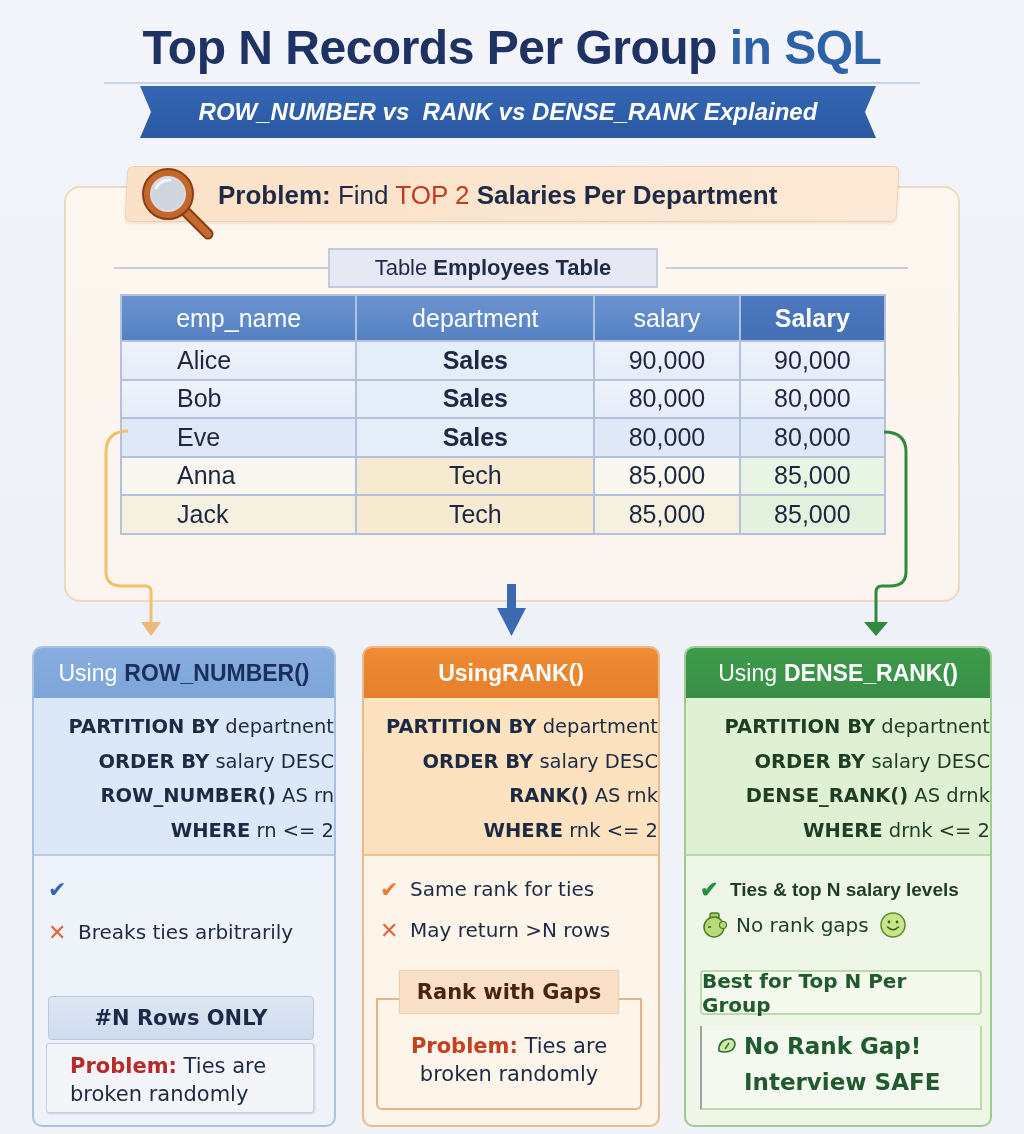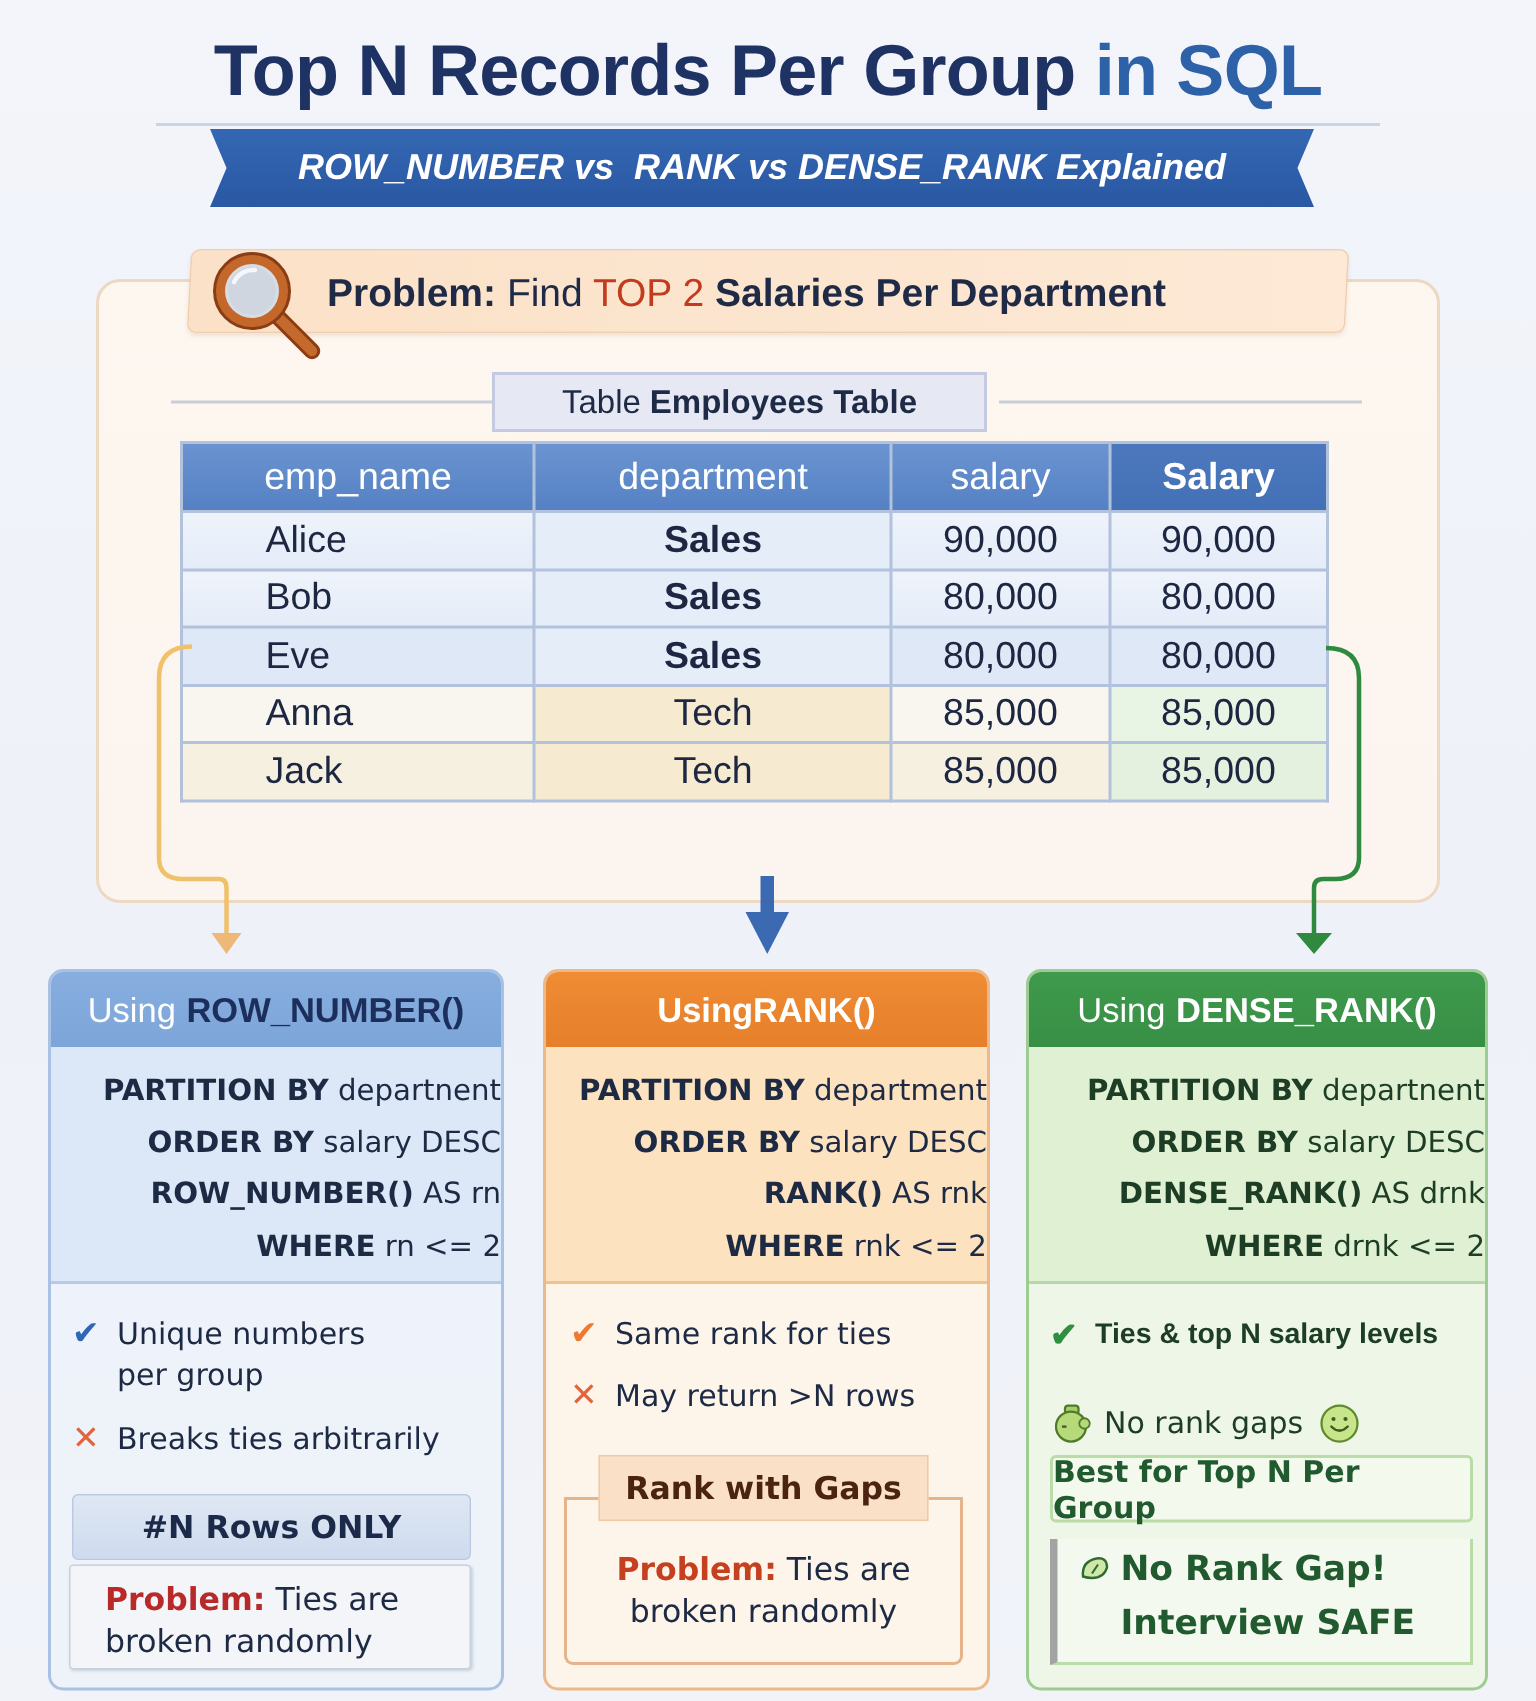--- a/index.html
+++ b/index.html
@@ -152,21 +152,21 @@
   .note-rk { left: 376px; top: 1032px; width: 266px; text-align: center; font-size: 21px; line-height: 28px; }
 
   .note-head-dr {
     left: 700px; top: 970px; width: 282px; height: 45px;
     background: #f3f9ec; border: 2px solid #b9dca9; border-radius: 4px;
     display: flex; align-items: center; justify-content: center;
     font-size: 20px; font-weight: 700; color: #205a2e;
   }
   .note-dr {
     left: 700px; top: 1026px; width: 282px; height: 84px;
-    border: 2px solid #b9dca9; border-top: none; border-left: 5px solid #a3a3a3; background: #f4f9ef;
+    border: 2px solid #b9dca9; border-top: none; border-left: 2px solid #a3a3a3; background: #f4f9ef;
     padding: 2px 0 0 14px; font-size: 23px; line-height: 36px; color: #205a2e; font-weight: 700;
   }
   .note-dr .l2 { padding-left: 28px; }
 </style>
 </head>
 <body>
 
 <div class="abs title">
   <span>Top N Records Per Group</span>
   <span class="hl">in SQL</span>
@@ -265,21 +265,20 @@
   </div>
   <div class="code">
     <div class="code-line"><b>PARTITION BY</b><span> departnent</span></div>
     <div class="code-line"><b>ORDER BY</b><span> salary DESC</span></div>
     <div class="code-line"><b>ROW_NUMBER()</b><span> AS rn</span></div>
     <div class="code-line"><b>WHERE</b><span> rn &lt;= 2</span></div>
   </div>
   <div style="padding: 20px 0 0 14px;">
     <div class="pro">
       <span class="ic check-blue">✔</span>
-      <span style="width:200px">Unique numbers per group</span>
     </div>
     <div class="pro" style="margin-top:16px">
       <span class="ic x-orange">✕</span>
       <span>Breaks ties arbitrarily</span>
     </div>
   </div>
 </div>
 <div class="abs note-head-rn">#N Rows ONLY</div>
 <div class="abs note-rn">
   <span class="red-b">Problem:</span><span> Ties are broken randomly</span>
@@ -323,21 +322,21 @@
     <div class="code-line"><b>PARTITION BY</b><span> departnent</span></div>
     <div class="code-line"><b>ORDER BY</b><span> salary DESC</span></div>
     <div class="code-line"><b>DENSE_RANK()</b><span> AS drnk</span></div>
     <div class="code-line"><b>WHERE</b><span> drnk &lt;= 2</span></div>
   </div>
   <div style="padding: 20px 0 0 14px; color:#1d3d25;">
     <div class="pro" style="font-weight:700; font-size:19px; font-family:'Liberation Sans', sans-serif;">
       <span class="ic check-green">✔</span>
       <span>Ties &amp; top N salary levels</span>
     </div>
-    <div class="pro" style="margin-top:32px; align-items:flex-start;">
+    <div class="pro" style="margin-top:8px; align-items:center;">
       <svg class="ic" width="28" height="28" viewBox="0 0 28 28">
         <rect x="9" y="2" width="9" height="6" rx="2" fill="#a8cf6a" stroke="#4f7a2a" stroke-width="1.5"></rect>
         <circle cx="13" cy="16" r="10" fill="#b6d97a" stroke="#4f7a2a" stroke-width="1.5"></circle>
         <circle cx="22" cy="14" r="3.5" fill="#b6d97a" stroke="#4f7a2a" stroke-width="1.2"></circle>
         <line x1="7" y1="16" x2="10" y2="16" stroke="#3d5e20" stroke-width="1.5"></line>
       </svg>
       <span style="margin-left:6px">No rank gaps</span>
       <svg width="28" height="28" viewBox="0 0 28 28" style="margin-left:10px">
         <circle cx="14" cy="14" r="12" fill="#c9e58c" stroke="#5f8a2c" stroke-width="1.5"></circle>
         <circle cx="10" cy="11" r="1.4" fill="#3d5e20"></circle>

